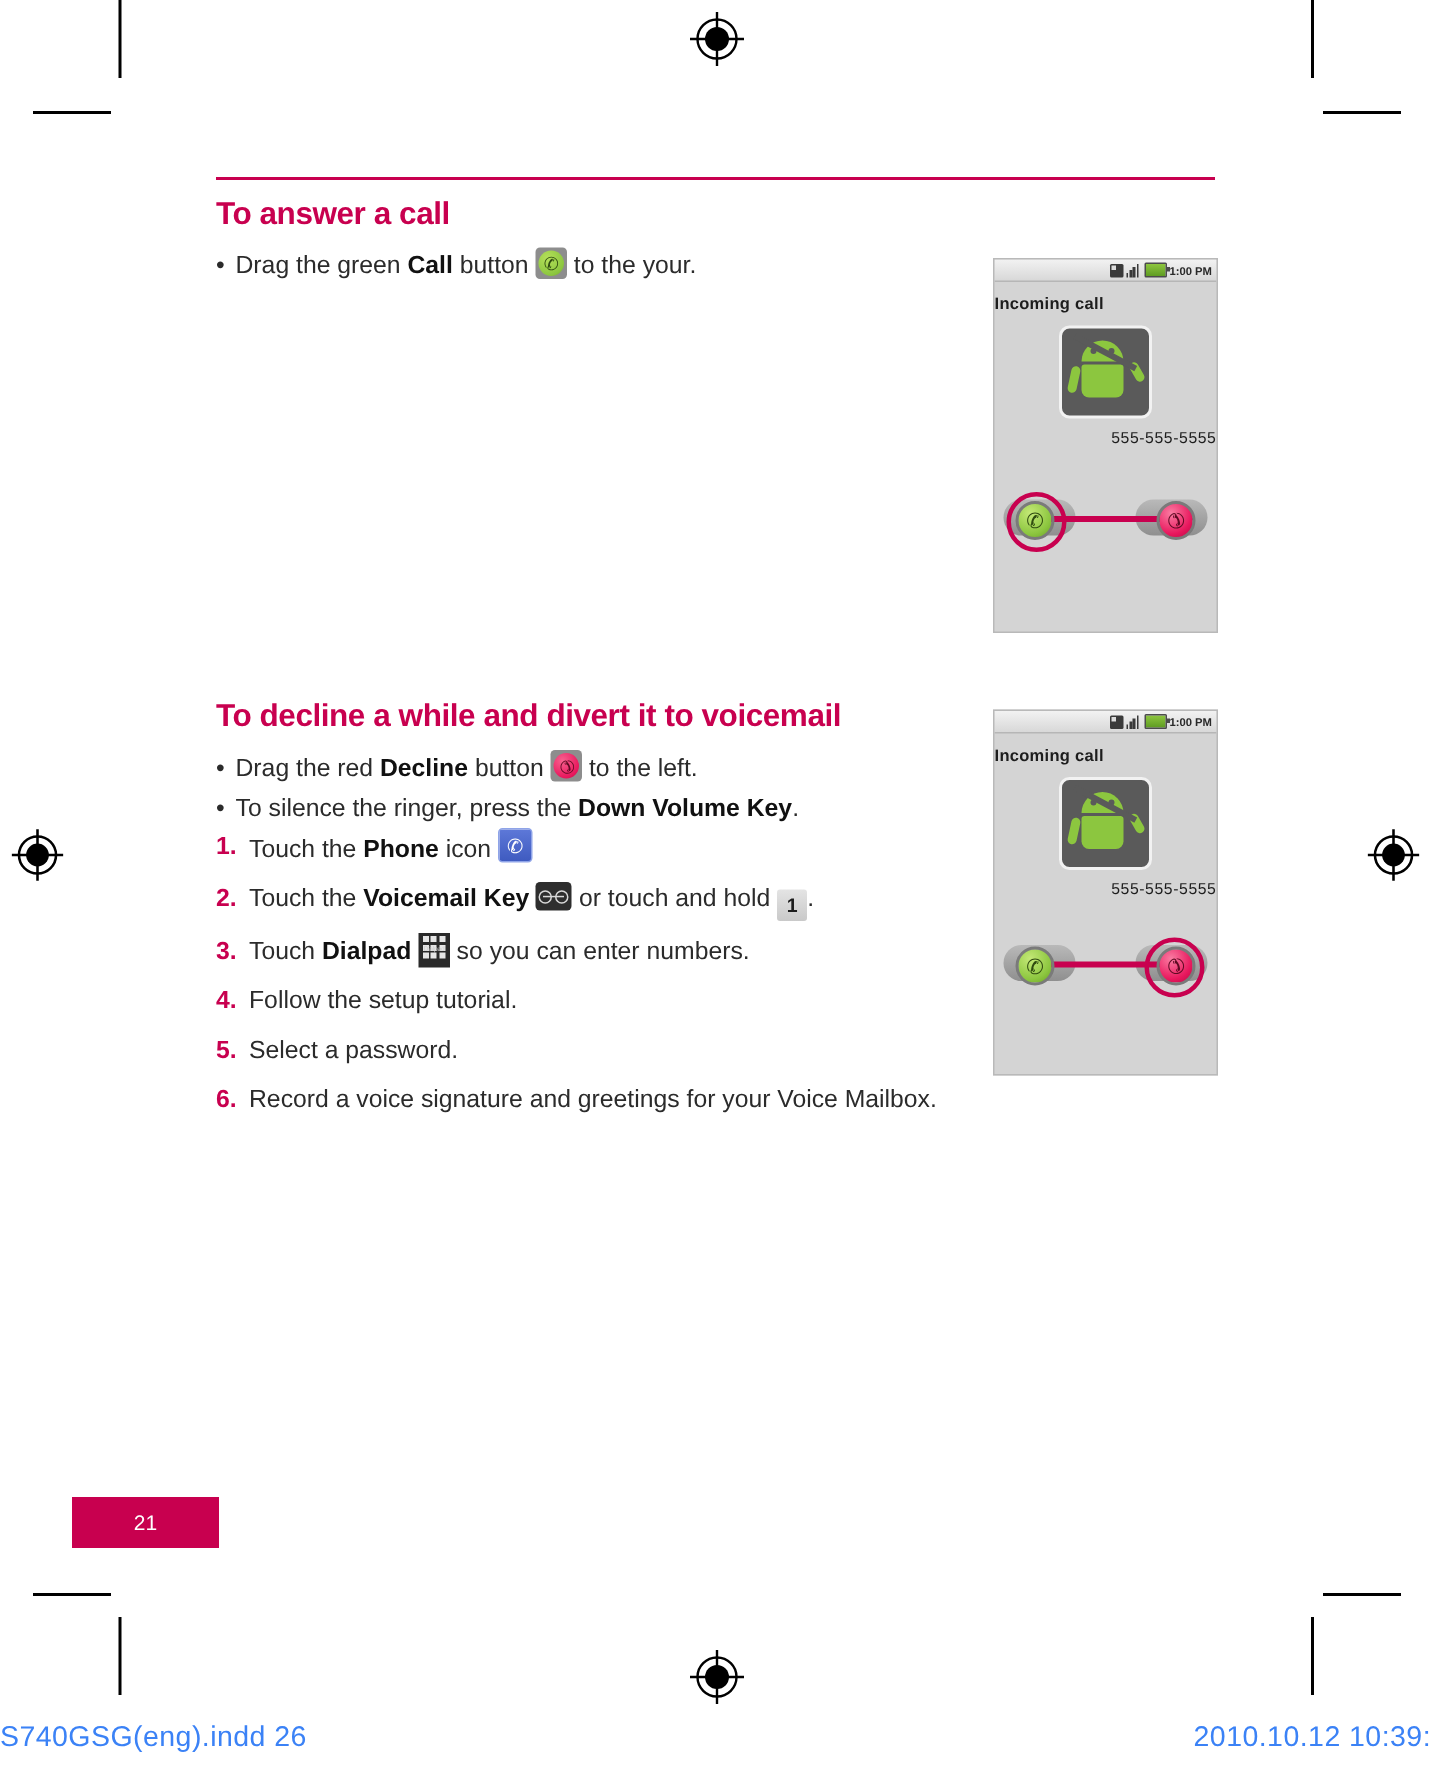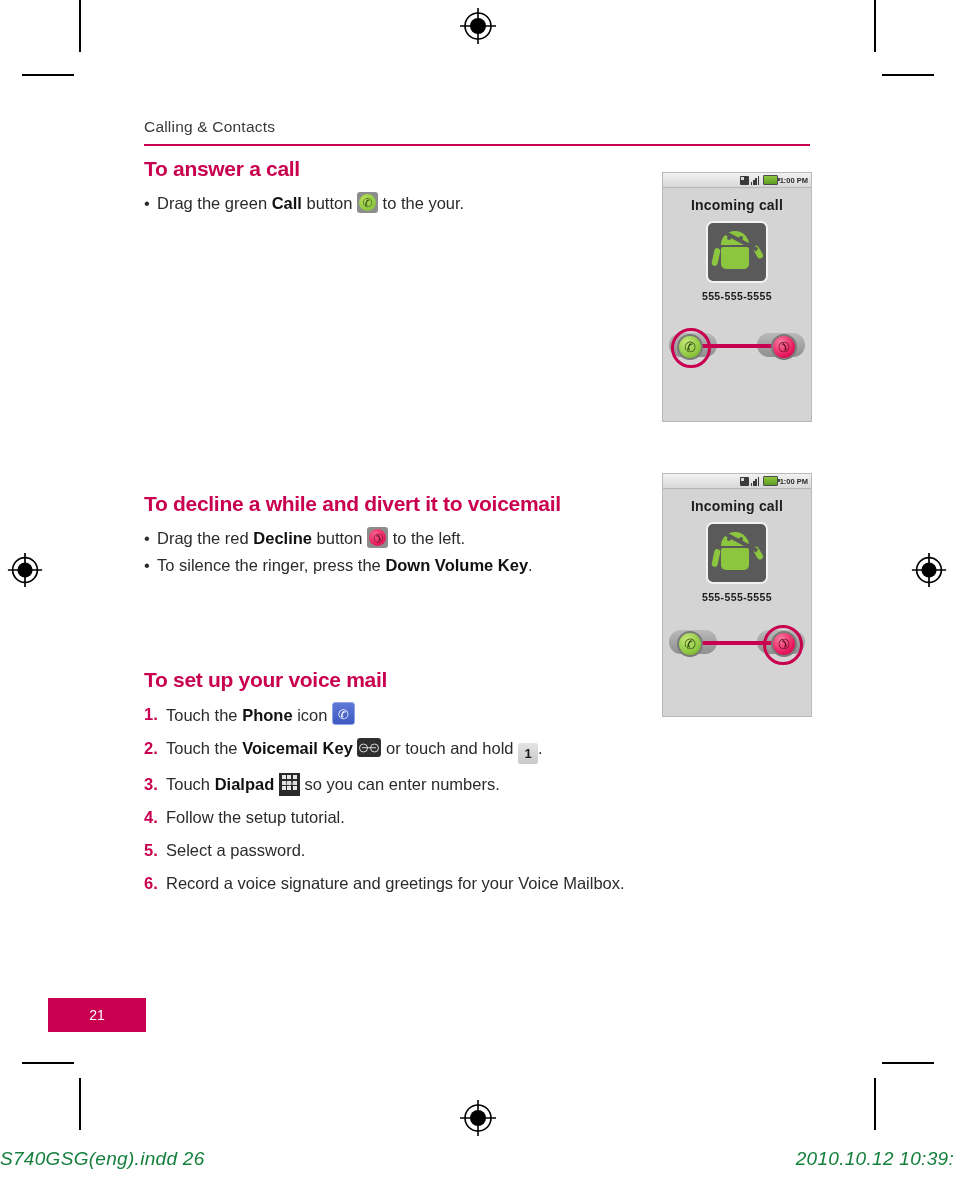--- a/index.html
+++ b/index.html
@@ -230,22 +230,21 @@
   .st-batt::after {
     content:''; position:absolute; right:-3px; top:2px;
     width:2px; height:3px; background:#4c4c4c;
   }
   .st-time {
     font-size: 7.5px; font-weight: bold; color: #2a2a2a;
     font-family: "Liberation Sans", sans-serif;
   }
 
   .ph-title {
-    text-align: center;
-    font-size: 14px;
+    font-size: 11px;
     font-weight: bold;
     color: #1d1d1d;
     margin-top: 9px;
     letter-spacing: .2px;
   }
   .ph-avatar {
     width: 58px; height: 58px;
     margin: 8px auto 0 auto;
     background: #5a5a5a;
     border: 2.5px solid #f2f2f2;
@@ -279,23 +278,23 @@
     position:absolute; right:5px; top:22px;
     width:6px; height:14px; background:#8cc63f; border-radius:3px;
     transform: rotate(-30deg);
   }
   .droid-slash {
     position:absolute; left:6px; top:14px;
     width: 46px; height: 3.5px; background:#5a5a5a;
     transform: rotate(28deg);
   }
   .ph-number {
-    text-align: center;
+    text-align: right;
     font-size: 10.5px;
-    font-weight: bold;
+    font-weight: normal;
     color: #1d1d1d;
     margin-top: 7px;
     letter-spacing: .4px;
   }
 
   .ph-slider {
     position: absolute;
     left: 0; right: 0;
     height: 40px;
   }
@@ -369,24 +368,23 @@
     align-items: center;
     justify-content: center;
   }
 
   
   .printer-footer {
     position: absolute;
     bottom: 22px;
     font-family: "Liberation Sans", sans-serif;
     font-size: 19px;
-    color: #15803d;
+    color: #3b82f6;
     letter-spacing: .3px;
     white-space: nowrap;
-    font-style: italic;
   }
   #footer-file { left: 0px; }
   #footer-date { right: 0px; }
 </style>
 </head>
 <body>
 
 <div class="crop-mark" style="left:79px;  top:0px;    width:2px; height:52px;"></div>
 <div class="crop-mark" style="left:22px;  top:74px;  width:52px; height:2px;"></div>
 <div class="crop-mark" style="left:874px; top:0px;    width:2px; height:52px;"></div>
@@ -420,21 +418,20 @@
 
 <svg class="reg-mark" style="left:910px; top:551px;" width="38" height="38" viewBox="0 0 40 40">
   <circle cx="20" cy="20" r="13" fill="none" stroke="#000" stroke-width="1.8"></circle>
   <circle cx="20" cy="20" r="8" fill="#000"></circle>
   <line x1="20" y1="2" x2="20" y2="38" stroke="#000" stroke-width="1.8"></line>
   <line x1="2" y1="20" x2="38" y2="20" stroke="#000" stroke-width="1.8"></line>
 </svg>
 
 <div id="page-content">
 
-  <div class="running-head">Calling &amp; Contacts</div>
   <div class="head-rule"></div>
 
   <h2 class="sec-title">To answer a call</h2>
 
   <div class="body-text" style="width:520px;">
     <div class="bullet-row">
       <span class="bullet-dot">•</span>
       <span class="bullet-body">
         <span>Drag the green </span><b>Call</b><span> button </span><span class="chip chip-call"><span class="knob"></span><span class="handset">✆</span></span><span> to the your.</span><br>
       </span>
@@ -451,21 +448,20 @@
       </span>
     </div>
     <div class="bullet-row" style="margin-top:2px;">
       <span class="bullet-dot">•</span>
       <span class="bullet-body">
         <span>To silence the ringer, press the </span><b>Down Volume Key</b><span>.</span>
       </span>
     </div>
   </div>
 
-  <h2 class="sec-title" style="margin-top:90px;">To set up your voice mail</h2>
 
   <div style="width:666px;">
 
     <div class="num-row">
       <span class="num-marker">1.</span>
       <span class="num-body"><span>Touch the </span><b>Phone</b><span> icon </span><span class="chip chip-phone"><span class="handset">✆</span></span></span>
     </div>
 
     <div class="num-row">
       <span class="num-marker">2.</span>

